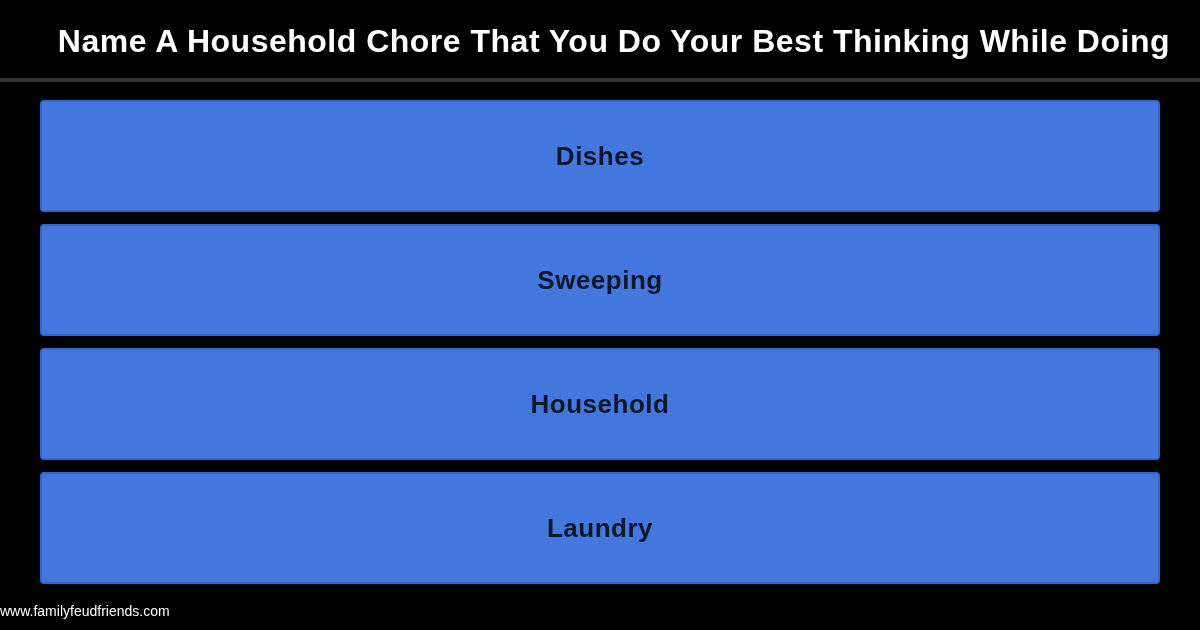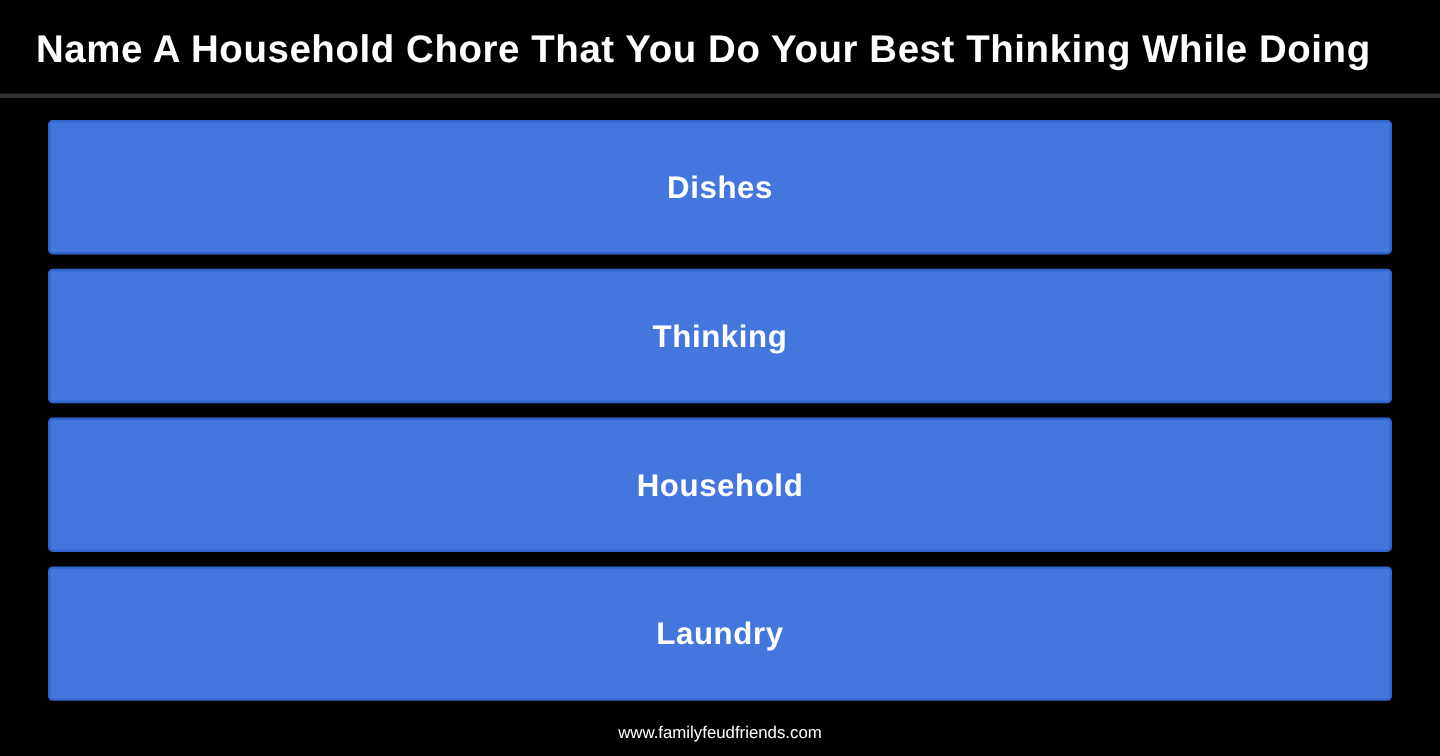--- a/index.html
+++ b/index.html
@@ -20,21 +20,21 @@
       width: 1200px;
       height: 630px;
       display: flex;
       flex-direction: column;
       background-color: #000000;
     }
 
     .header {
       background-color: #000000;
       padding: 22px 30px 18px 30px;
-      text-align: left;
+      text-align: right;
     }
 
     .header-title {
       color: #ffffff;
       font-size: 32px;
       font-weight: 900;
       font-family: 'Arial Black', 'Arial Bold', Arial, sans-serif;
       letter-spacing: 0.5px;
       line-height: 1.2;
     }
@@ -60,31 +60,31 @@
       display: flex;
       align-items: center;
       justify-content: center;
       padding: 16px 20px;
       flex: 1;
       cursor: pointer;
       border: 2px solid #3366cc;
     }
 
     .answer-text {
-      color: #ffffff;
+      color: #0f172a;
       font-size: 26px;
       font-weight: 900;
       font-family: 'Arial Black', 'Arial Bold', Arial, sans-serif;
       text-align: right;
       letter-spacing: 0.5px;
     }
 
     .footer {
       background-color: #000000;
-      text-align: center;
+      text-align: left;
       padding: 8px 0 10px 0;
     }
 
     .footer-url {
       color: #ffffff;
       font-size: 14px;
       font-family: Arial, sans-serif;
       font-weight: normal;
     }
   </style>
@@ -100,21 +100,21 @@
   <div class="divider"></div>
 
   <div class="answers-container">
 
     <div class="answer-row">
       <span class="answer-text">Dishes</span>
     </div>
 
 
     <div class="answer-row">
-      <span class="answer-text">Thinking</span>
+      <span class="answer-text">Sweeping</span>
     </div>
 
     <div class="answer-row">
       <span class="answer-text">Household</span>
     </div>
 
 
     <div class="answer-row">
       <span class="answer-text">Laundry</span>
     </div>

